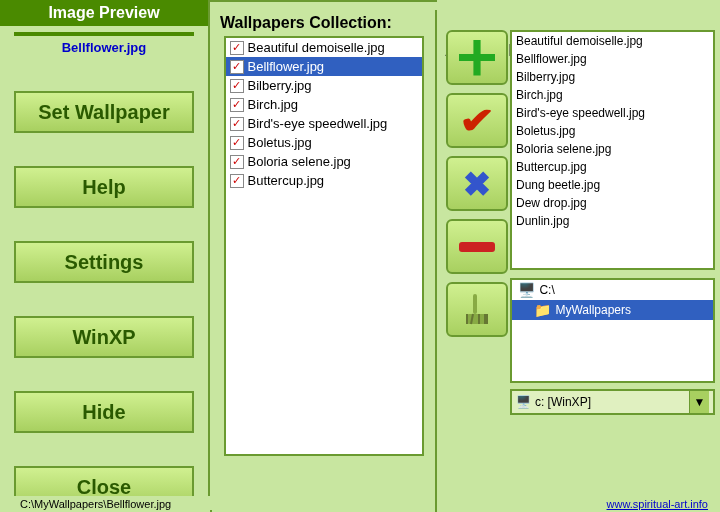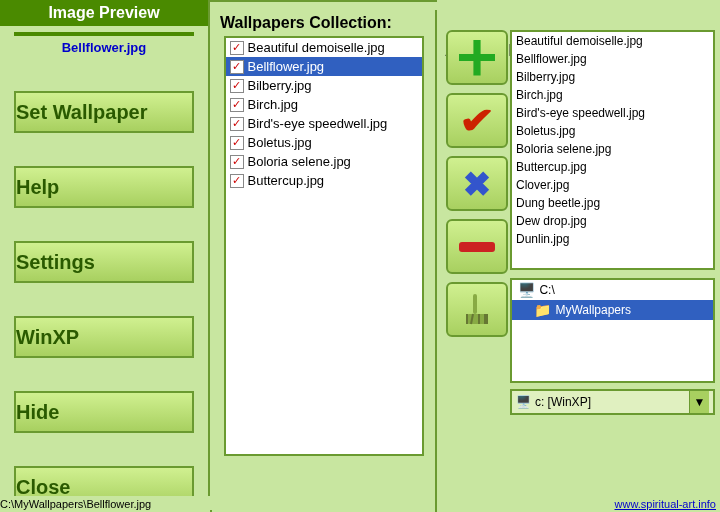--- a/index.html
+++ b/index.html
@@ -65,32 +65,32 @@
       width: 180px;
       height: 42px;
       background: linear-gradient(to bottom, #d0f090, #a8d060);
       border: 2px solid #6a9a30;
       border-radius: 0;
       font-size: 20px;
       font-weight: bold;
       color: #2a5a00;
       cursor: pointer;
       margin-bottom: 5px;
-      text-align: left;
+      text-align: center;
       line-height: 38px;
       margin-top: 28px;
     }
 
     #status-bar {
       position: absolute;
       bottom: 0; left: 0;
       width: 210px;
       font-size: 11px;
       color: #000;
-      padding: 2px 0;
+      padding: 2px 20px;
       background: #c8e6a0;
     }
 
     
     #middle-panel {
       position: absolute;
       left: 212px; top: 10px;
       width: 225px;
       height: 512px;
       background: #c8e6a0;
@@ -291,21 +291,21 @@
       justify-content: center;
     }
 
     #bottom-status {
       position: absolute;
       bottom: 2px;
       left: 437px;
       right: 0;
       display: flex;
       justify-content: flex-end;
-      padding: 0 4px;
+      padding: 0 12px;
     }
 
     #bottom-link {
       color: #0000cc;
       font-size: 11px;
       text-decoration: underline;
       cursor: pointer;
     }
   </style>
 </head>
@@ -418,21 +418,20 @@
 <div id="file-list-container">
   <ul id="file-list">
   <li>Beautiful demoiselle.jpg</li>
       <li>Bellflower.jpg</li>
       <li>Bilberry.jpg</li>
       <li>Birch.jpg</li>
       <li>Bird's-eye speedwell.jpg</li>
       <li>Boletus.jpg</li>
       <li>Boloria selene.jpg</li>
       <li>Buttercup.jpg</li>
-      <li>Clover.jpg</li>
       <li>Dung beetle.jpg</li>
       <li>Dew drop.jpg</li>
       <li>Dunlin.jpg</li>
     </ul>
 </div>
 
 <div id="folder-tree">
 <div class="folder-item">
       <span class="folder-icon">🖥️</span>
       <span>C:\</span>

